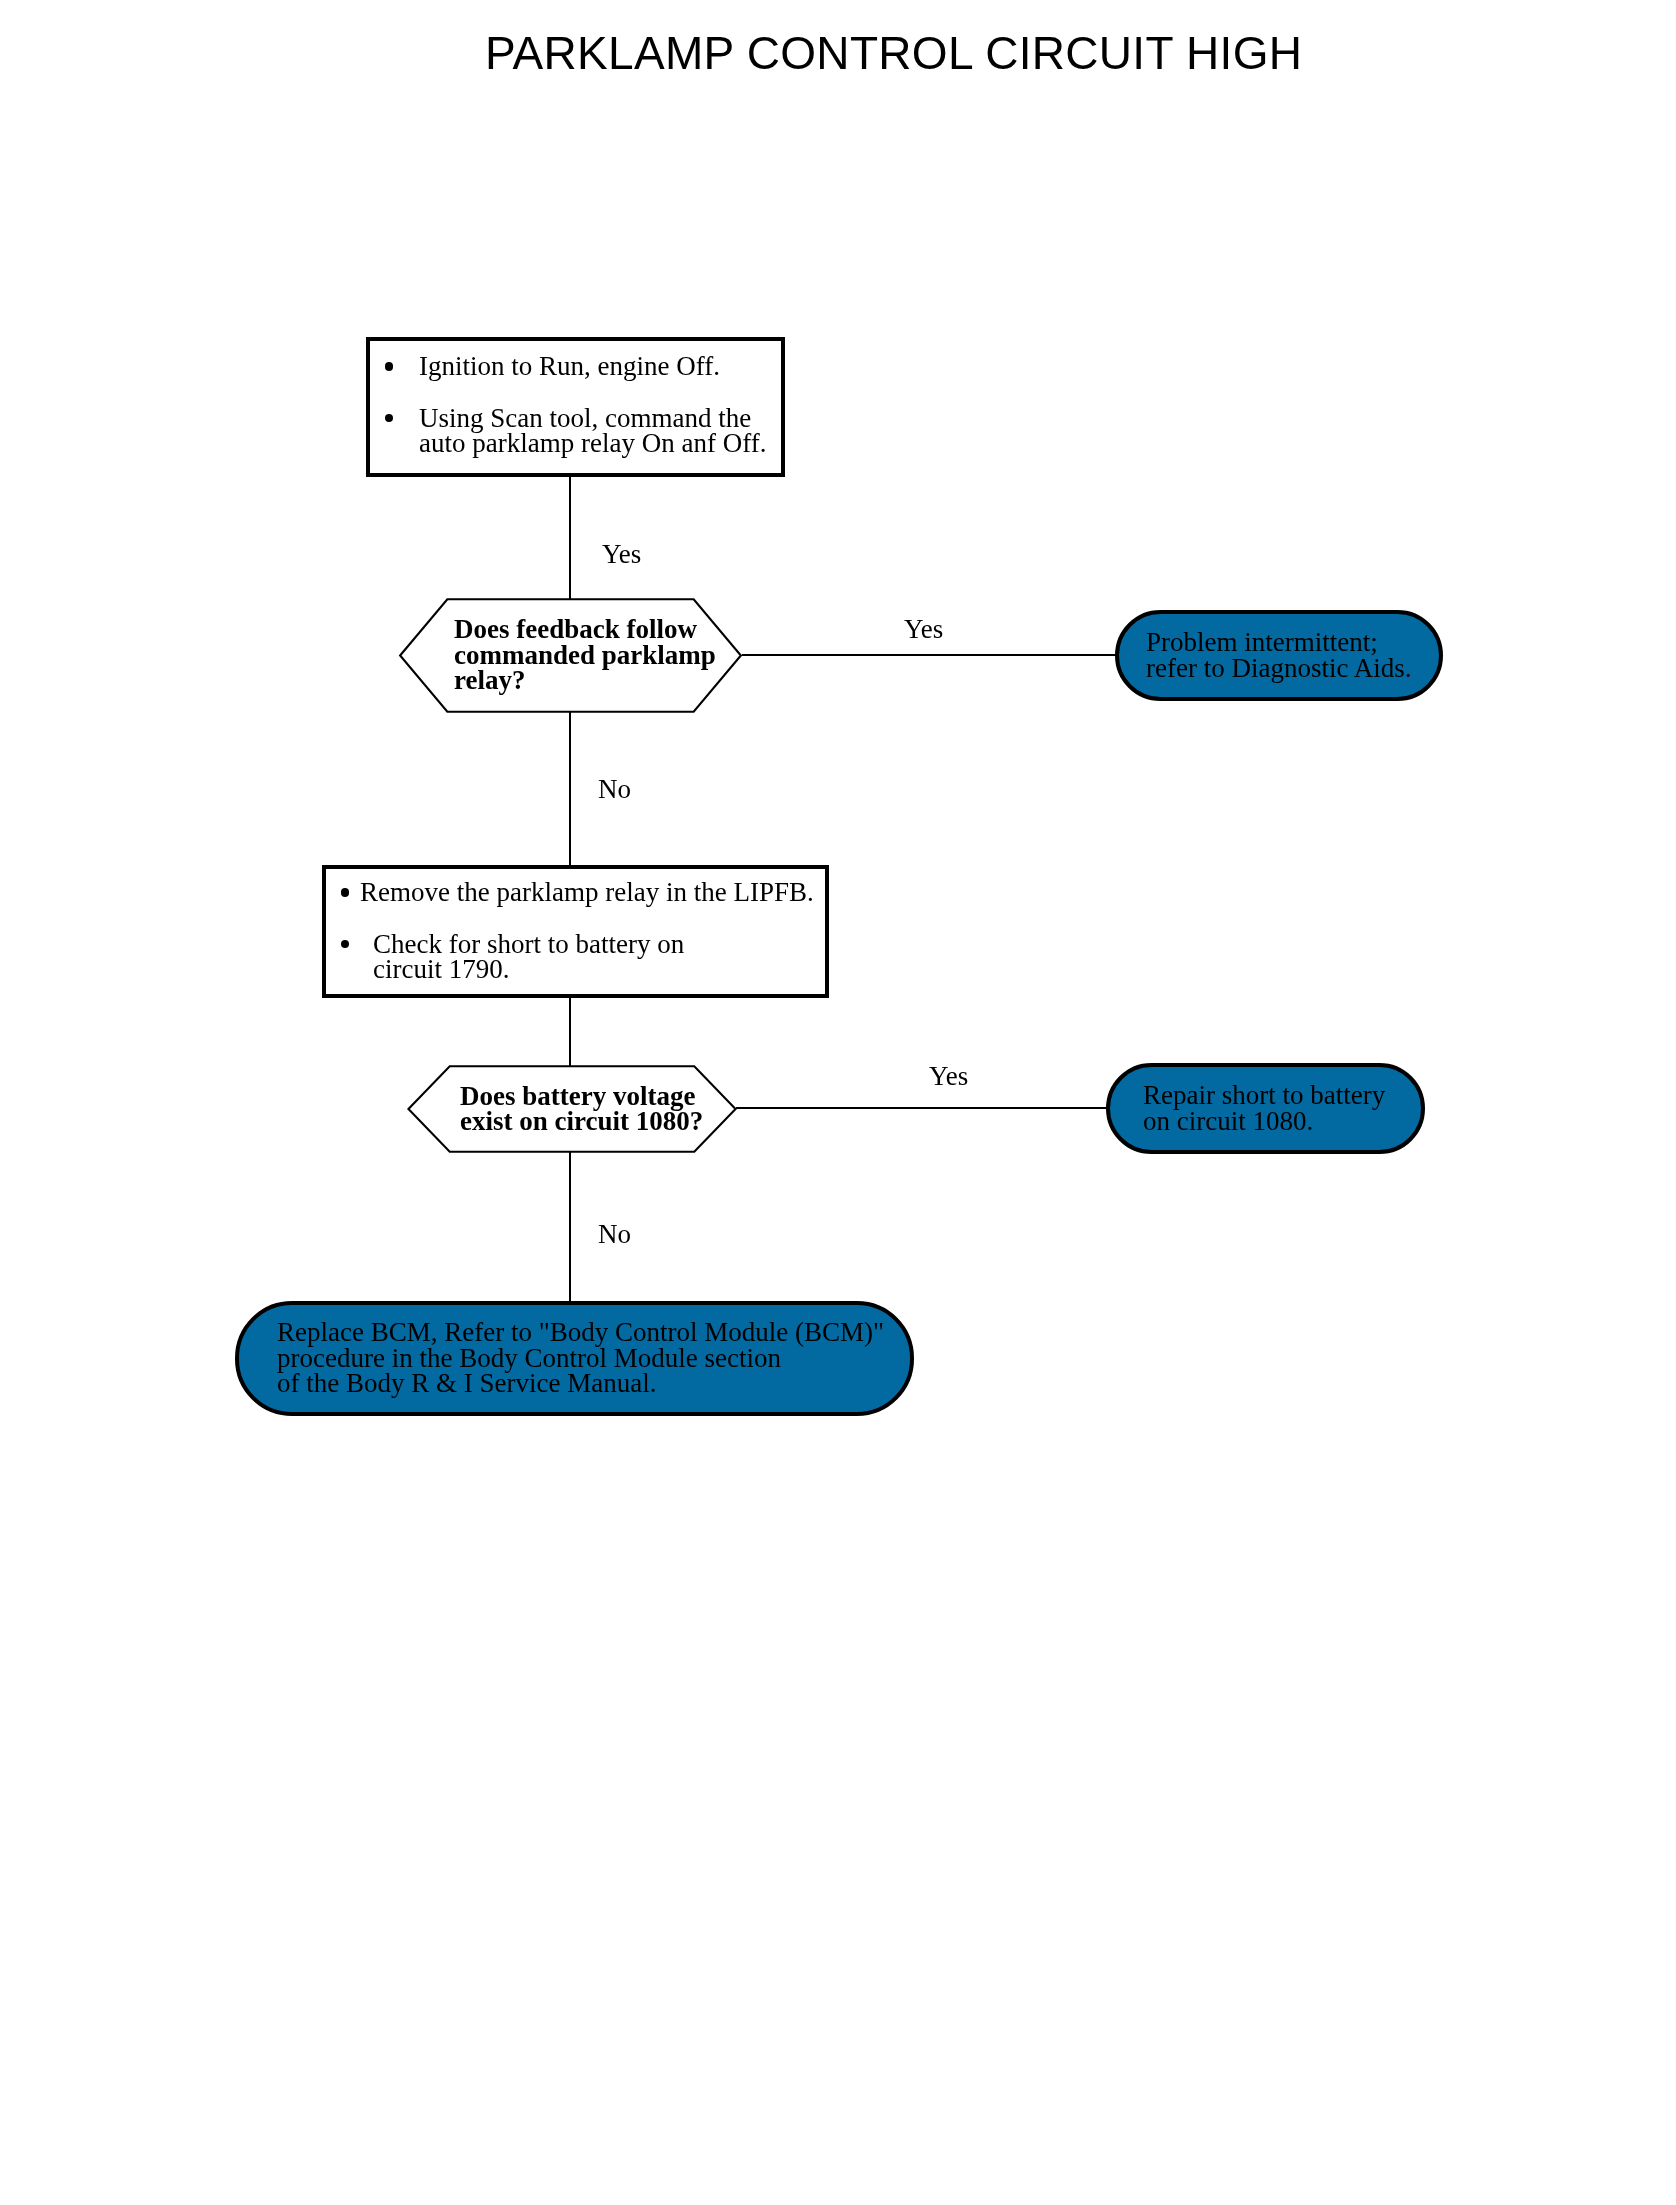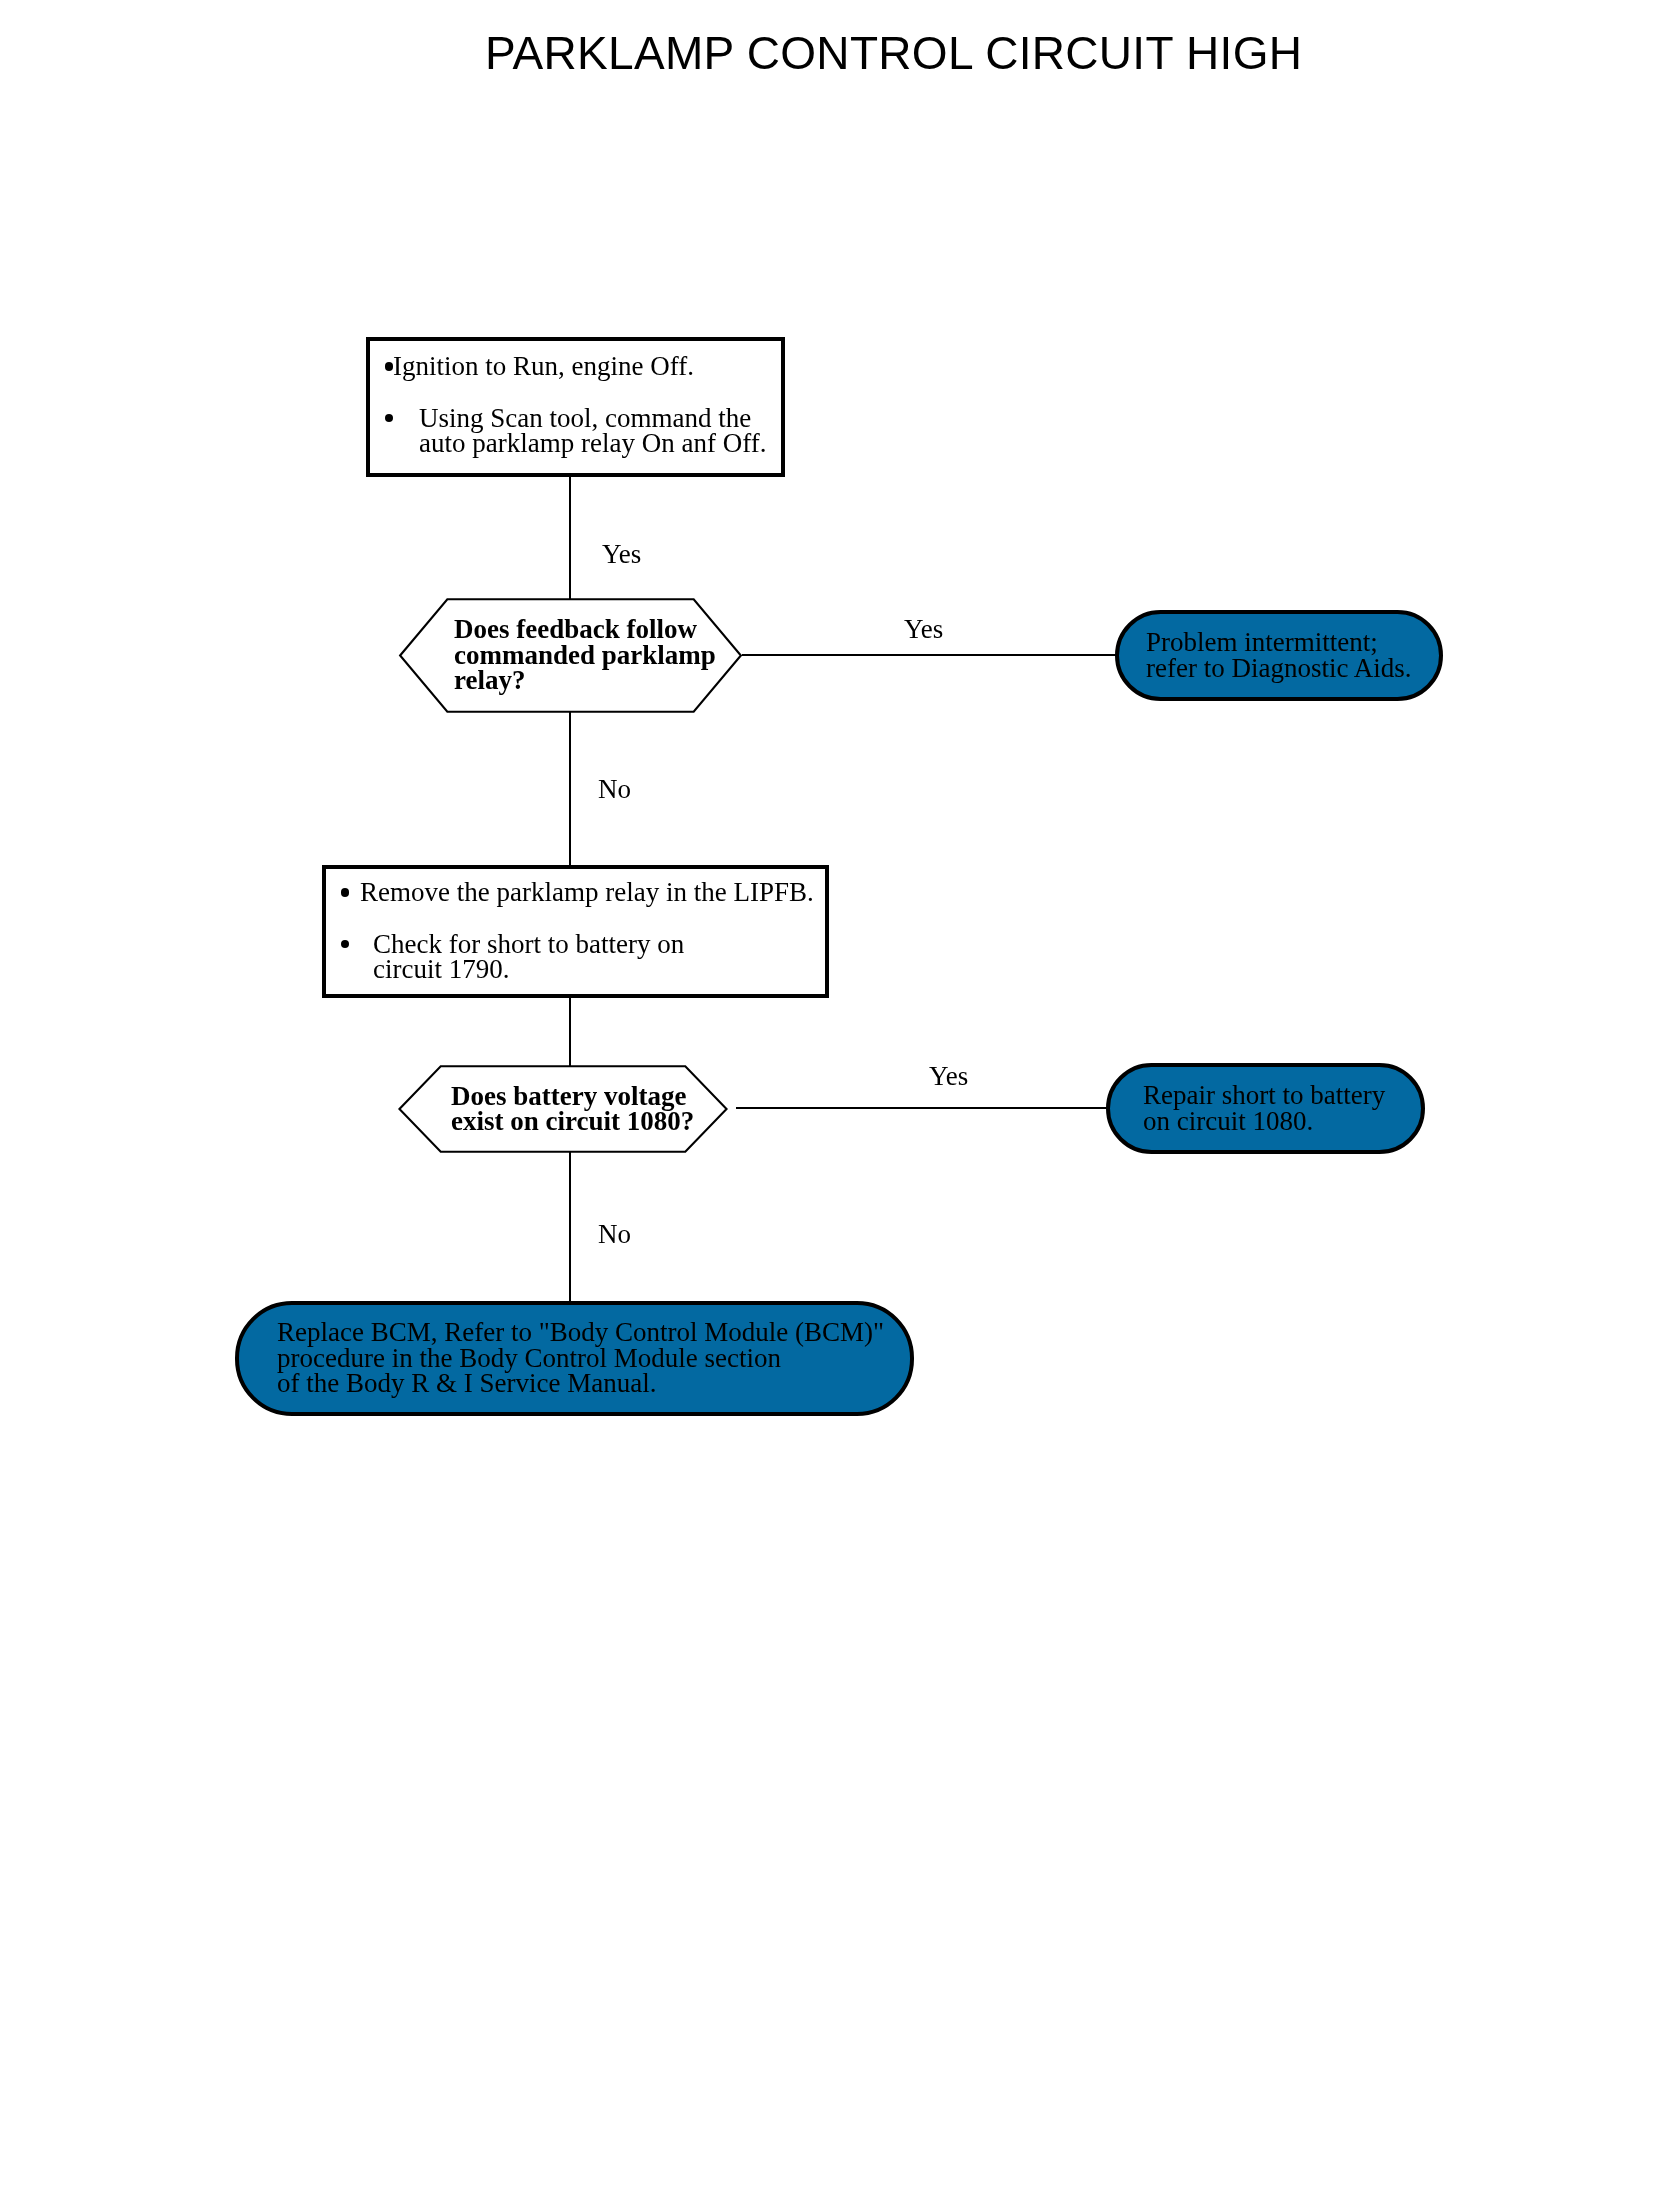--- a/index.html
+++ b/index.html
@@ -89,21 +89,21 @@
 <body>
 
 <div class="page">
 
   <div class="title">PARKLAMP CONTROL CIRCUIT HIGH</div>
 
   <div class="step-box" style="left:366px; top:337px; width:419px; height:140px;">
     <div class="inner">
       <div class="bullet-item">
         <span class="dot"></span>
-        <span class="txt" style="">Ignition to Run, engine Off.</span>
+        <span class="txt" style="margin-left:26px;">Ignition to Run, engine Off.</span>
       </div>
       <div class="bullet-item">
         <span class="dot"></span>
         <span class="txt" style="margin-left:26px;">Using Scan tool, command the
 auto parklamp relay On anf Off.</span>
       </div>
     </div>
   </div>
 
   <div class="vline" style="left:569px; top:477px; width:2.4px; height:122px;"></div>
@@ -140,21 +140,21 @@
       <div class="bullet-item">
         <span class="dot"></span>
         <span class="txt" style="margin-left:24px;">Check for short to battery on
 circuit 1790.</span>
       </div>
     </div>
   </div>
 
   <div class="vline" style="left:569px; top:997px; width:2.4px; height:69px;"></div>
 
-  <div class="hex" style="left:398px; top:1065px; width:330px; height:88px;">
+  <div class="hex" style="left:407px; top:1065px; width:330px; height:88px;">
     <svg width="330" height="88" viewBox="0 0 543 145">
       <polygon points="2,72.5 70,2 473,2 541,72.5 473,143 70,143" fill="#ffffff" stroke="#000000" stroke-width="3.5"></polygon>
     </svg>
     <div class="q" style="padding-left:53px;">
       <span class="txt">Does battery voltage
 exist on circuit 1080?</span>
     </div>
   </div>
 
   <div class="hline" style="left:736px; top:1107px; width:381px; height:2.4px;"></div>

